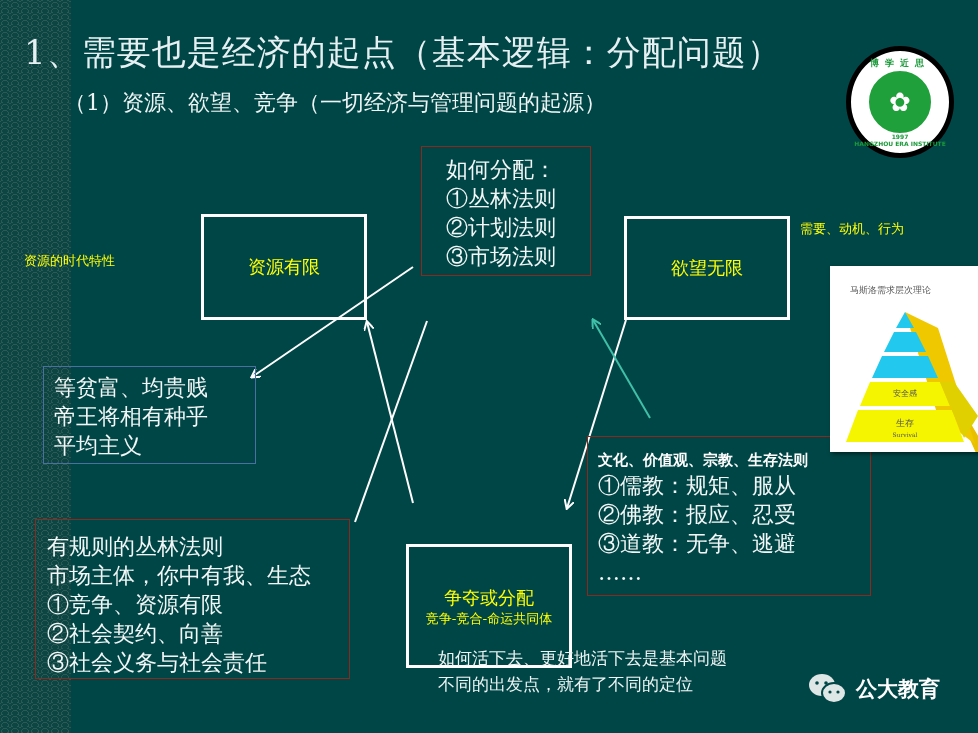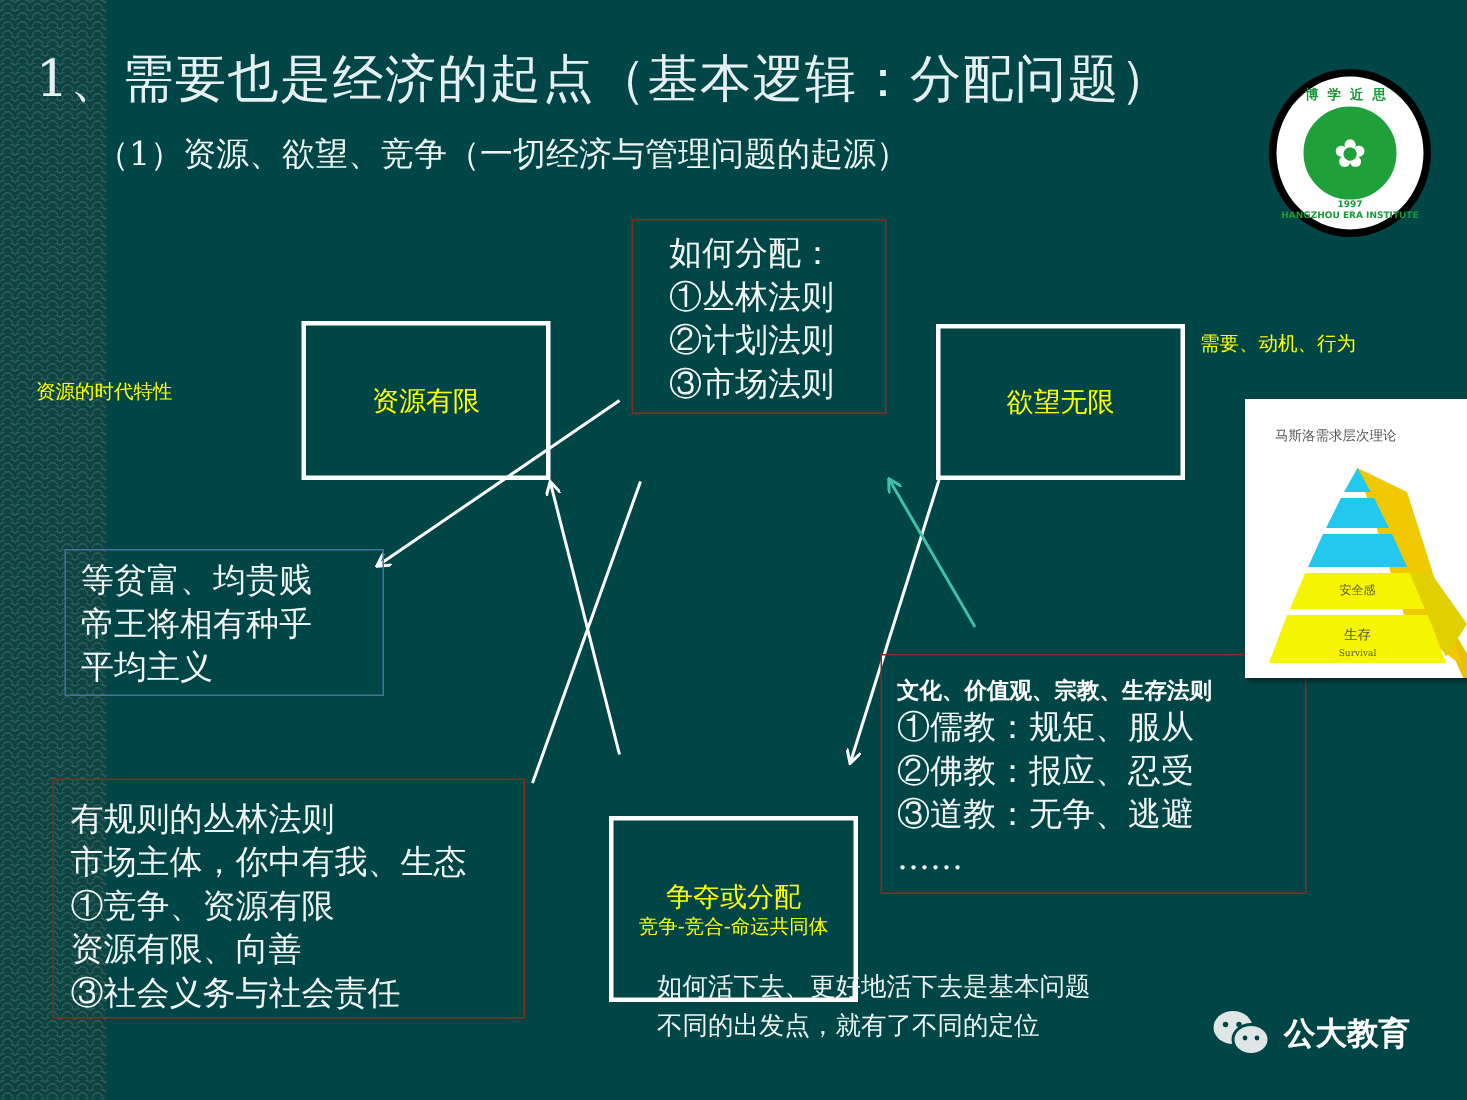--- a/index.html
+++ b/index.html
@@ -125,21 +125,21 @@
 <div class="box-blue" style="left:43px; top:366px; width:213px; height:98px; padding:6px 0 0 10px;">
   <div class="line-text">等贫富、均贵贱</div>
   <div class="line-text">帝王将相有种乎</div>
   <div class="line-text">平均主义</div>
 </div>
 
 <div class="box-red" style="left:35px; top:519px; width:315px; height:160px; padding:12px 0 0 11px;">
   <div class="line-text">有规则的丛林法则</div>
   <div class="line-text">市场主体，你中有我、生态</div>
   <div class="line-text">①竞争、资源有限</div>
-  <div class="line-text">资源有限、向善</div>
+  <div class="line-text">②社会契约、向善</div>
   <div class="line-text">③社会义务与社会责任</div>
 </div>
 
 <div class="box-red" style="left:587px; top:436px; width:284px; height:160px; padding:12px 0 0 10px;">
   <div style="font-size:15px; font-weight:bold; font-family:'DejaVu Sans','Liberation Sans',sans-serif; color:#fff; white-space:nowrap; line-height:22px;">文化、价值观、宗教、生存法则</div>
   <div class="line-text">①儒教：规矩、服从</div>
   <div class="line-text">②佛教：报应、忍受</div>
   <div class="line-text">③道教：无争、逃避</div>
   <div class="line-text">……</div>
 </div>

